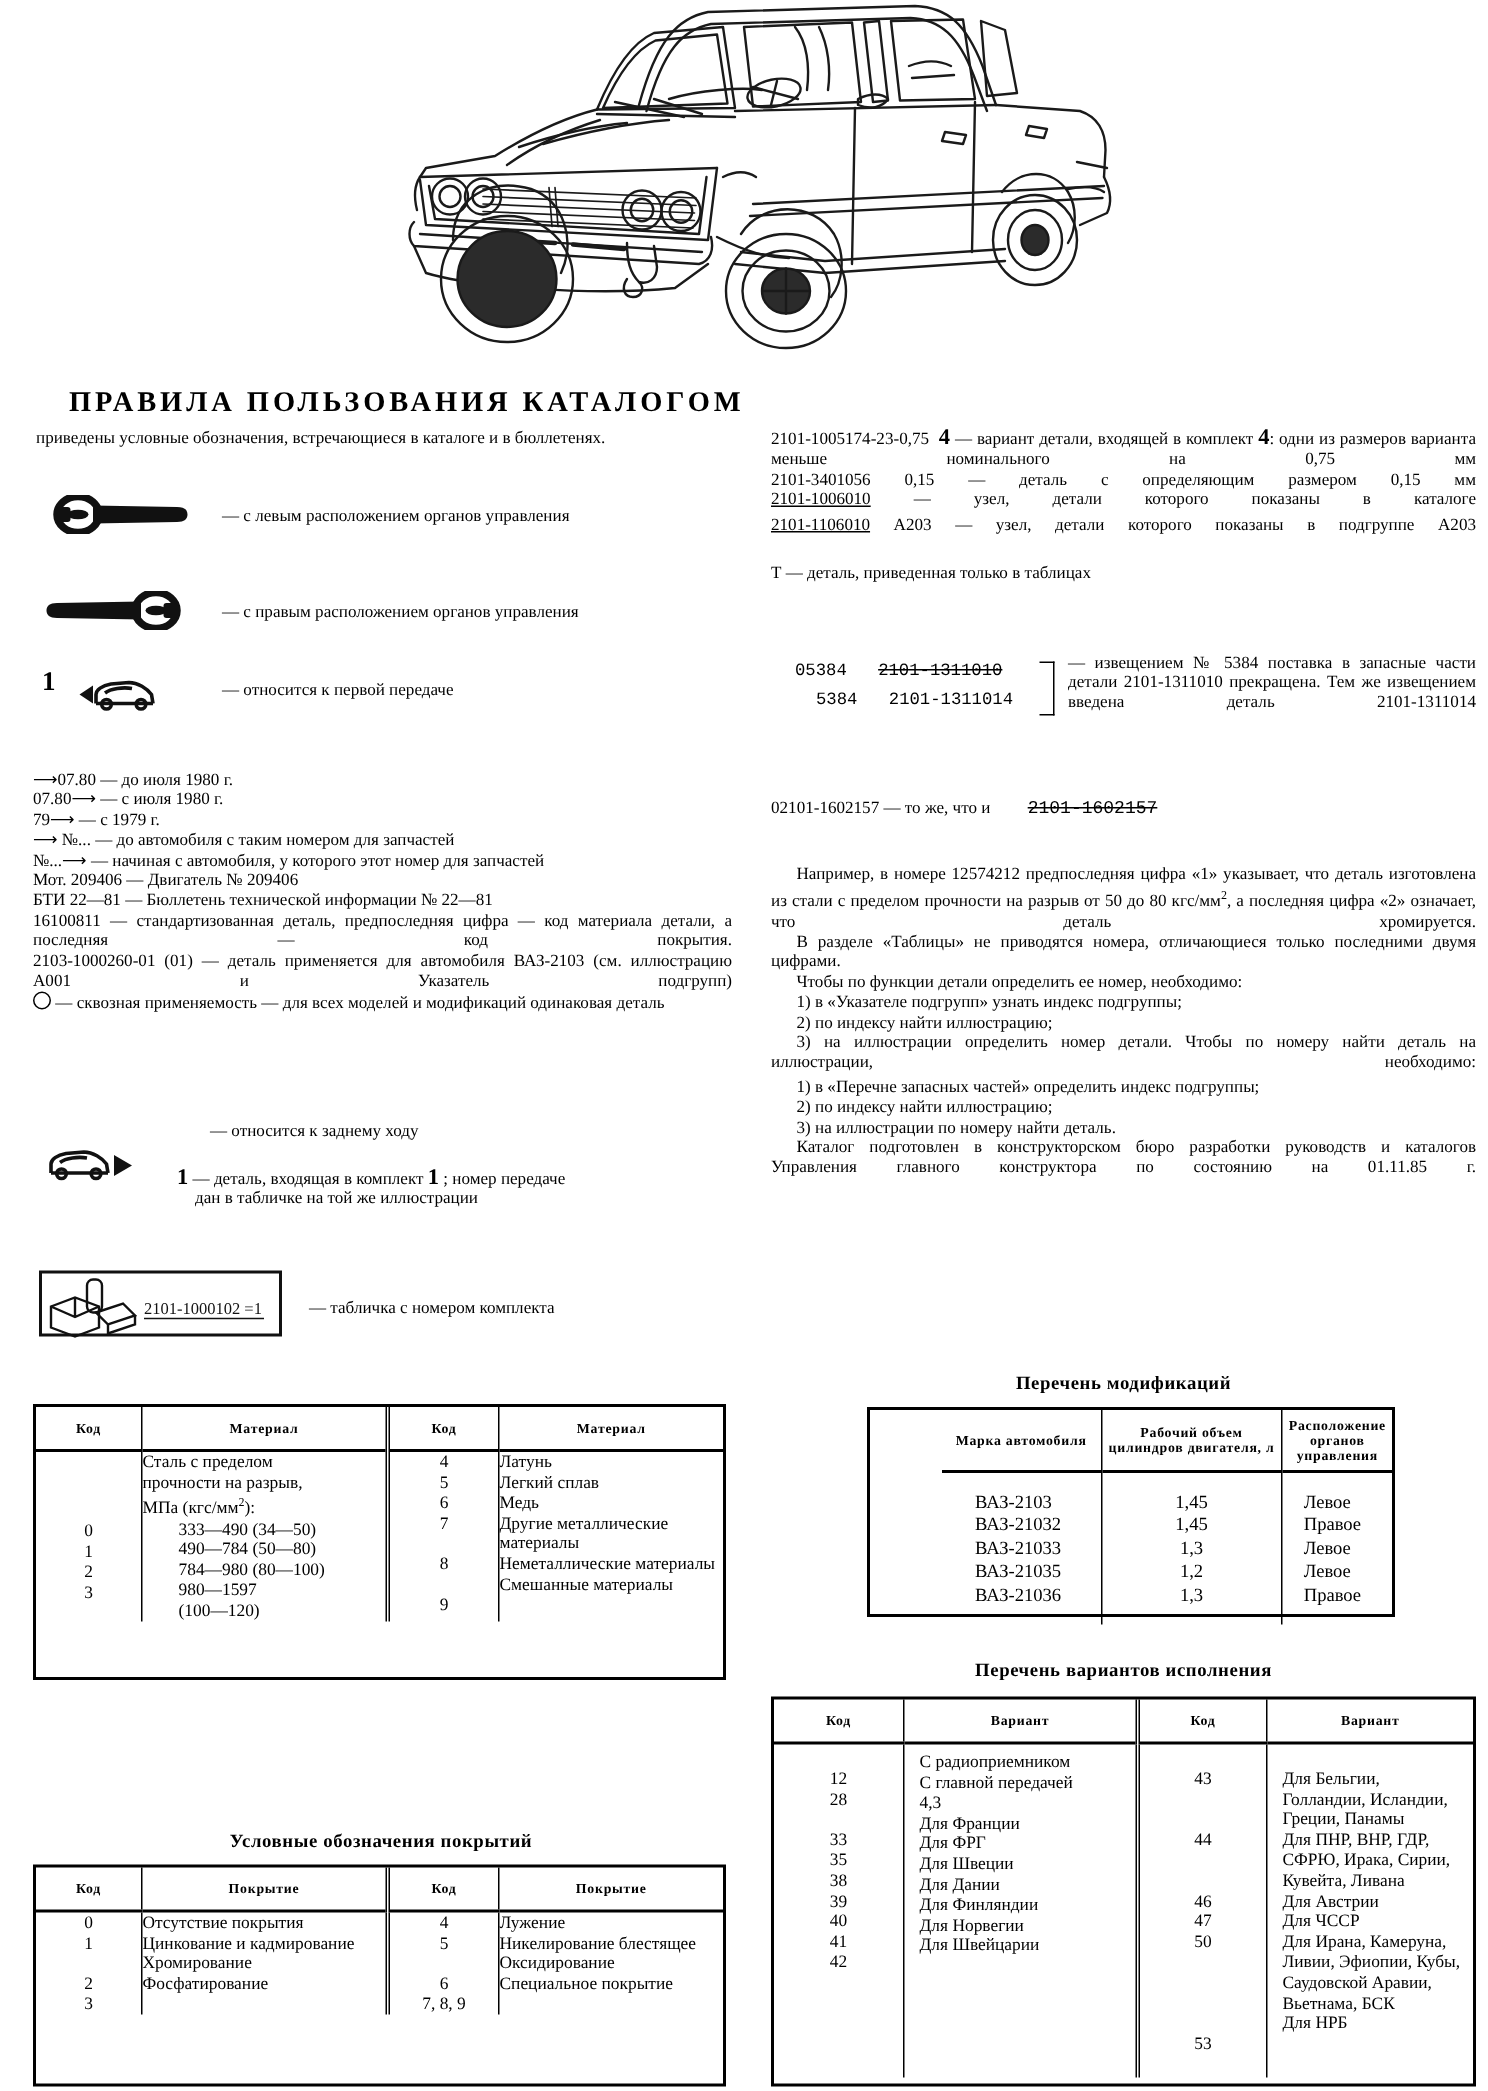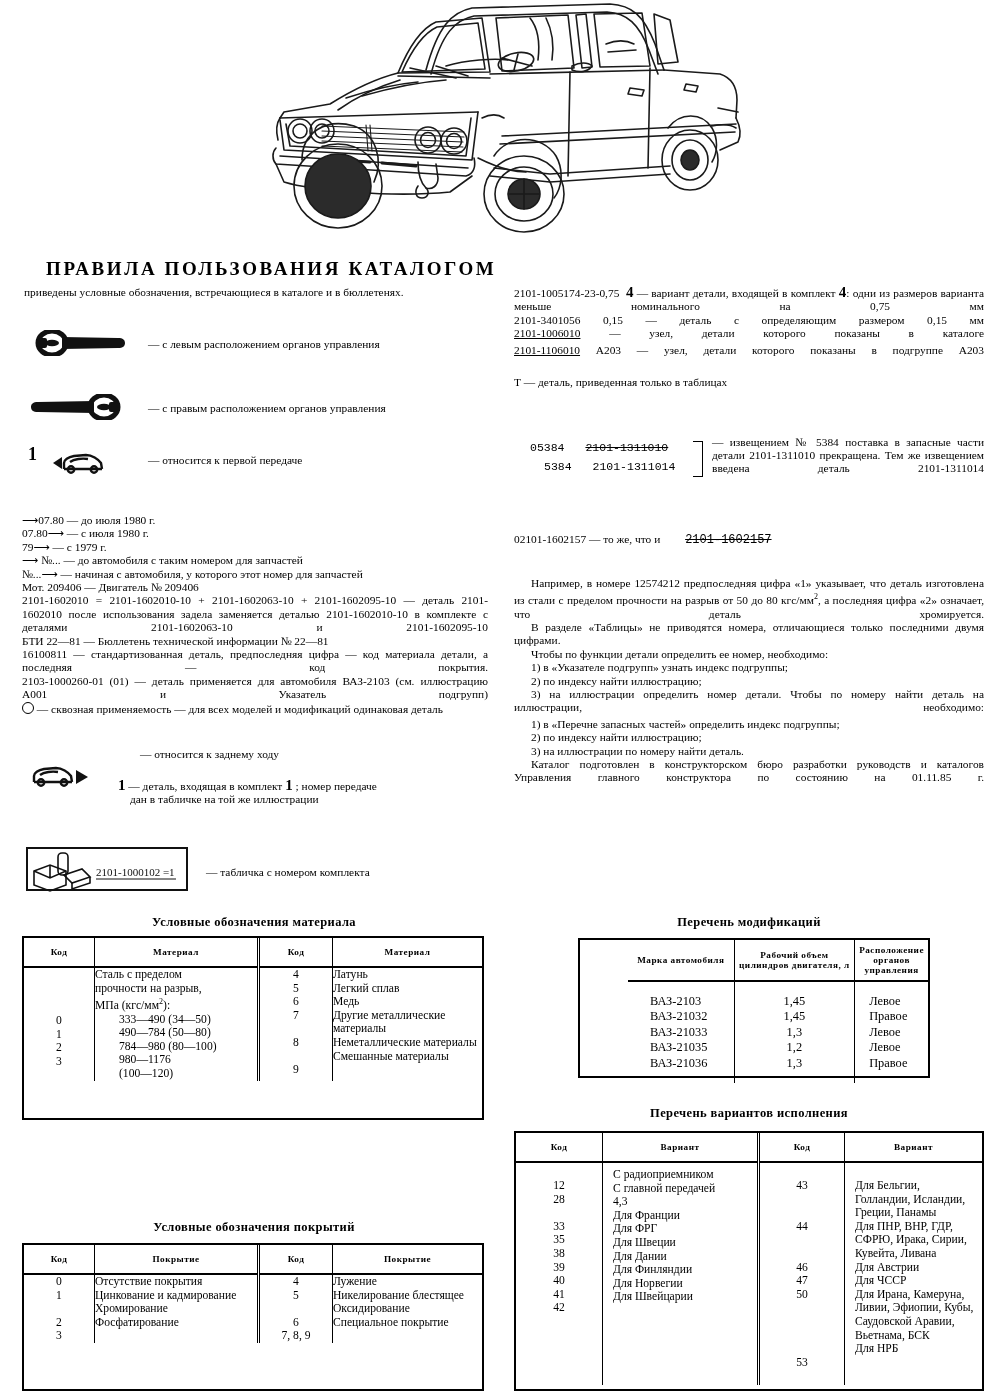--- a/index.html
+++ b/index.html
@@ -272,21 +272,20 @@
   </div>
   <div class="sym-label" style="left:148px; top:454px;">— относится к первой передаче</div>
 
   <div class="txt nj" style="left:22px; top:514px; width:466px;">
     <div>⟶<span>07.80 — до июля 1980 г.</span></div>
     <div><span style="display:inline">07.80</span>⟶ — с июля 1980 г.</div>
     <div>79⟶ — с 1979 г.</div>
     <div>⟶ <span>№... — до автомобиля с таким номером для запчастей</span></div>
     <div>№...⟶ — начиная с автомобиля, у которого этот номер для запчастей</div>
     <div>Мот. 209406 — Двигатель № 209406</div>
-    <div class="txt-jn" style="position:static;">2101-1602010 = 2101-1602010-10 + 2101-1602063-10 + 2101-1602095-10 — деталь 2101-1602010 после использования задела заменяется деталью 2101-1602010-10 в комплекте с деталями 2101-1602063-10 и 2101-1602095-10</div>
     <div>БТИ 22—81 — Бюллетень технической информации № 22—81</div>
     <div class="txt-jn" style="position:static;">16100811 — стандартизованная деталь, предпоследняя цифра — код материала детали, а последняя — код покрытия.</div>
     <div class="txt-jn" style="position:static;">2103-1000260-01 (01) — деталь применяется для автомобиля ВАЗ-2103 (см. иллюстрацию А001 и Указатель подгрупп)</div>
     <div style="position:relative;">
       <span style="display:inline-block;width:10px;height:10px;border:1.4px solid #000;border-radius:50%;vertical-align:-1px;"></span>
       <span> — сквозная применяемость — для всех моделей и модификаций одинаковая деталь</span>
     </div>
   </div>
 
   <div class="sym-icon" style="left:28px; top:760px;">
@@ -372,21 +371,20 @@
     <div class="ind nj">Чтобы по функции детали определить ее номер, необходимо:</div>
     <div class="ind nj">1) в «Указателе подгрупп» узнать индекс подгруппы;</div>
     <div class="ind nj">2) по индексу найти иллюстрацию;</div>
     <div class="ind txt-jn" style="position:static;">3) на иллюстрации определить номер детали. Чтобы по номеру найти деталь на иллюстрации, необходимо:</div>
     <div class="ind nj" style="margin-top:3px;">1) в «Перечне запасных частей» определить индекс подгруппы;</div>
     <div class="ind nj">2) по индексу найти иллюстрацию;</div>
     <div class="ind nj">3) на иллюстрации по номеру найти деталь.</div>
     <div class="ind txt-jn" style="position:static;">Каталог подготовлен в конструкторском бюро разработки руководств и каталогов Управления главного конструктора по состоянию на 01.11.85 г.</div>
   </div>
 
-  <div class="section-title" style="left:24px; top:915px; width:460px;">Условные обозначения материала</div>
 
   <div class="tbl-wrap" style="left:22px; top:936px; width:462px; height:184px;">
     <table class="tbl-inner">
       <thead>
         <tr>
           <th class="vline" style="width:66px;">Код</th>
           <th class="vline-thick" style="width:158px;">Материал</th>
           <th class="vline" style="width:68px;">Код</th>
           <th>Материал</th>
         </tr>
@@ -400,21 +398,21 @@
             <div>2</div>
             <div>3</div>
           </td>
           <td class="vline-thick cellpad">
             <div>Сталь с пределом</div>
             <div>прочности на разрыв,</div>
             <div>МПа (кгс/мм<span class="sup">2</span>):</div>
             <div style="padding-left:24px;">333—490 (34—50)</div>
             <div style="padding-left:24px;">490—784 (50—80)</div>
             <div style="padding-left:24px;">784—980 (80—100)</div>
-            <div style="padding-left:24px;">980—1176</div>
+            <div style="padding-left:24px;">980—1597</div>
             <div style="padding-left:24px;">(100—120)</div>
           </td>
           <td class="vline c-code cellpad">
             <div>4</div>
             <div>5</div>
             <div>6</div>
             <div>7</div>
             <div class="blank">.</div>
             <div>8</div>
             <div class="blank">.</div>

